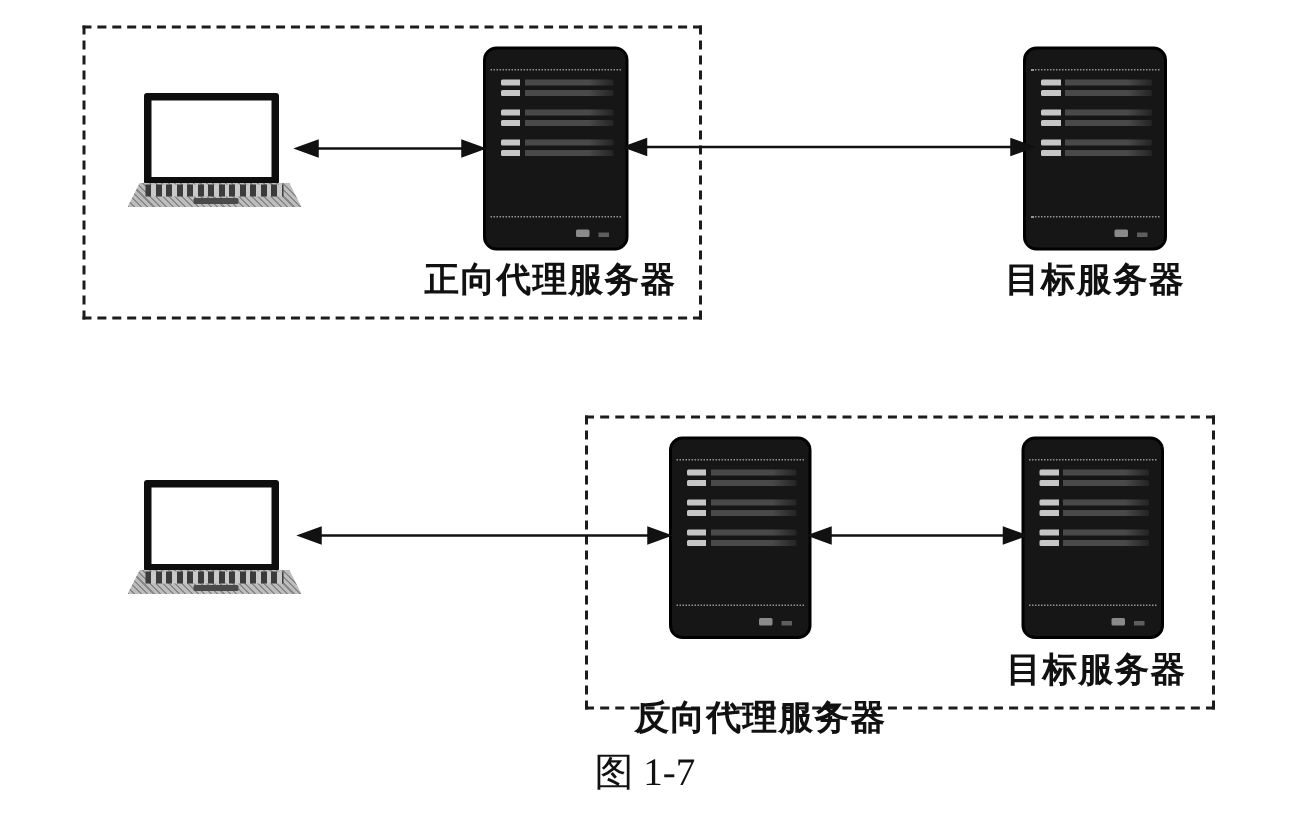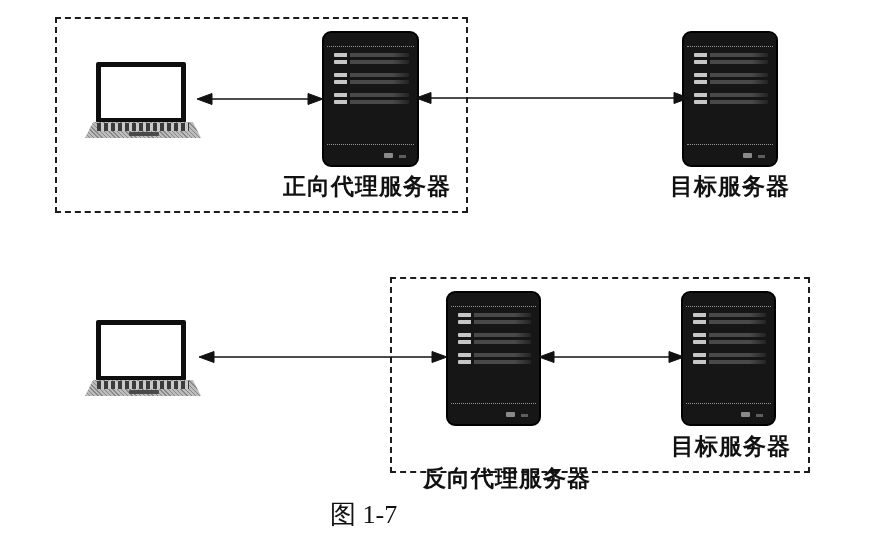--- a/index.html
+++ b/index.html
@@ -45,21 +45,21 @@
 
   
   .node-label{position:absolute;font-size:23px;font-weight:600;letter-spacing:1px;text-align:center;color:#111;
     font-family:"Liberation Sans","DejaVu Sans",sans-serif;white-space:nowrap;}
   .label-forward-proxy{left:272px;top:171px;width:190px;}
   .label-target-top{left:650px;top:171px;width:160px;}
   .label-reverse-proxy{left:412px;top:431px;width:190px;margin-top:32px;}
   .label-target-bottom{left:651px;top:431px;width:160px;}
 
   
-  .figure-caption{position:absolute;left:330px;top:497px;width:200px;
+  .figure-caption{position:absolute;left:330px;top:497px;width:200px;text-align:center;
     font-family:"Liberation Serif","DejaVu Serif",serif;font-size:26px;color:#111;}
 
   .arrows-layer{position:absolute;left:0;top:0;pointer-events:none;}
 </style>
 </head>
 <body>
 
 <div class="stage">
 
   <div class="dashed-box box-forward"></div>

